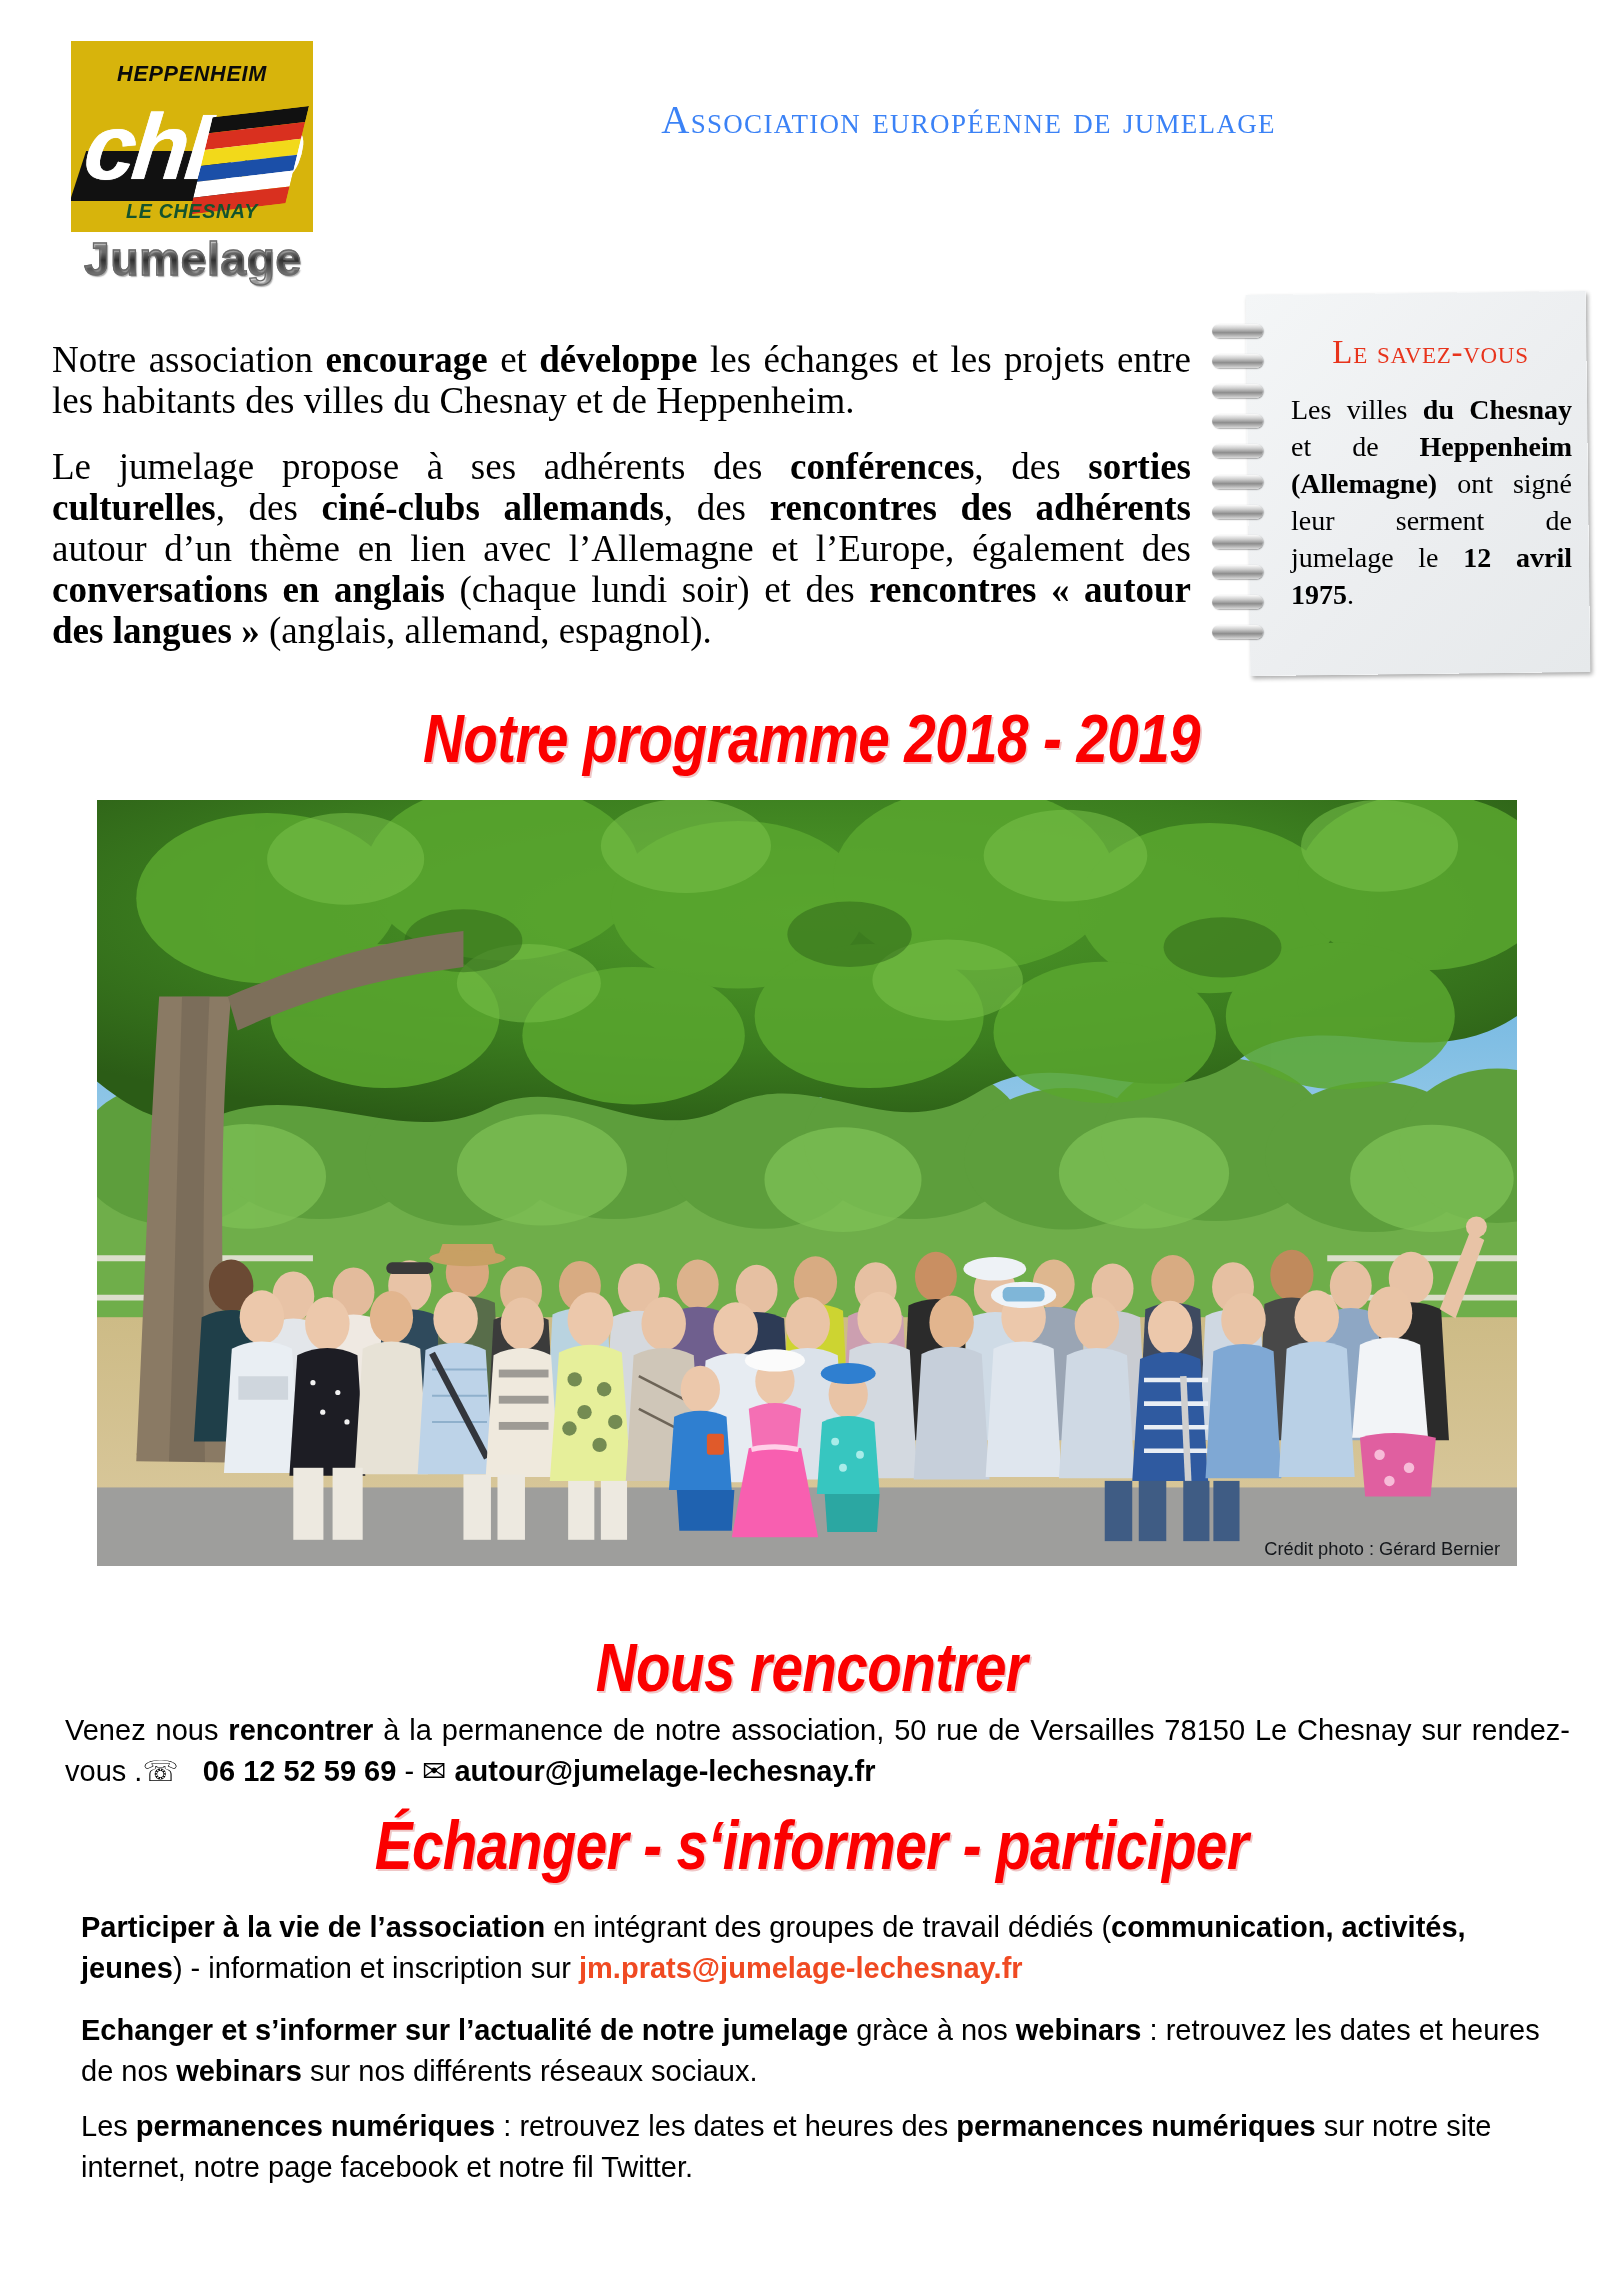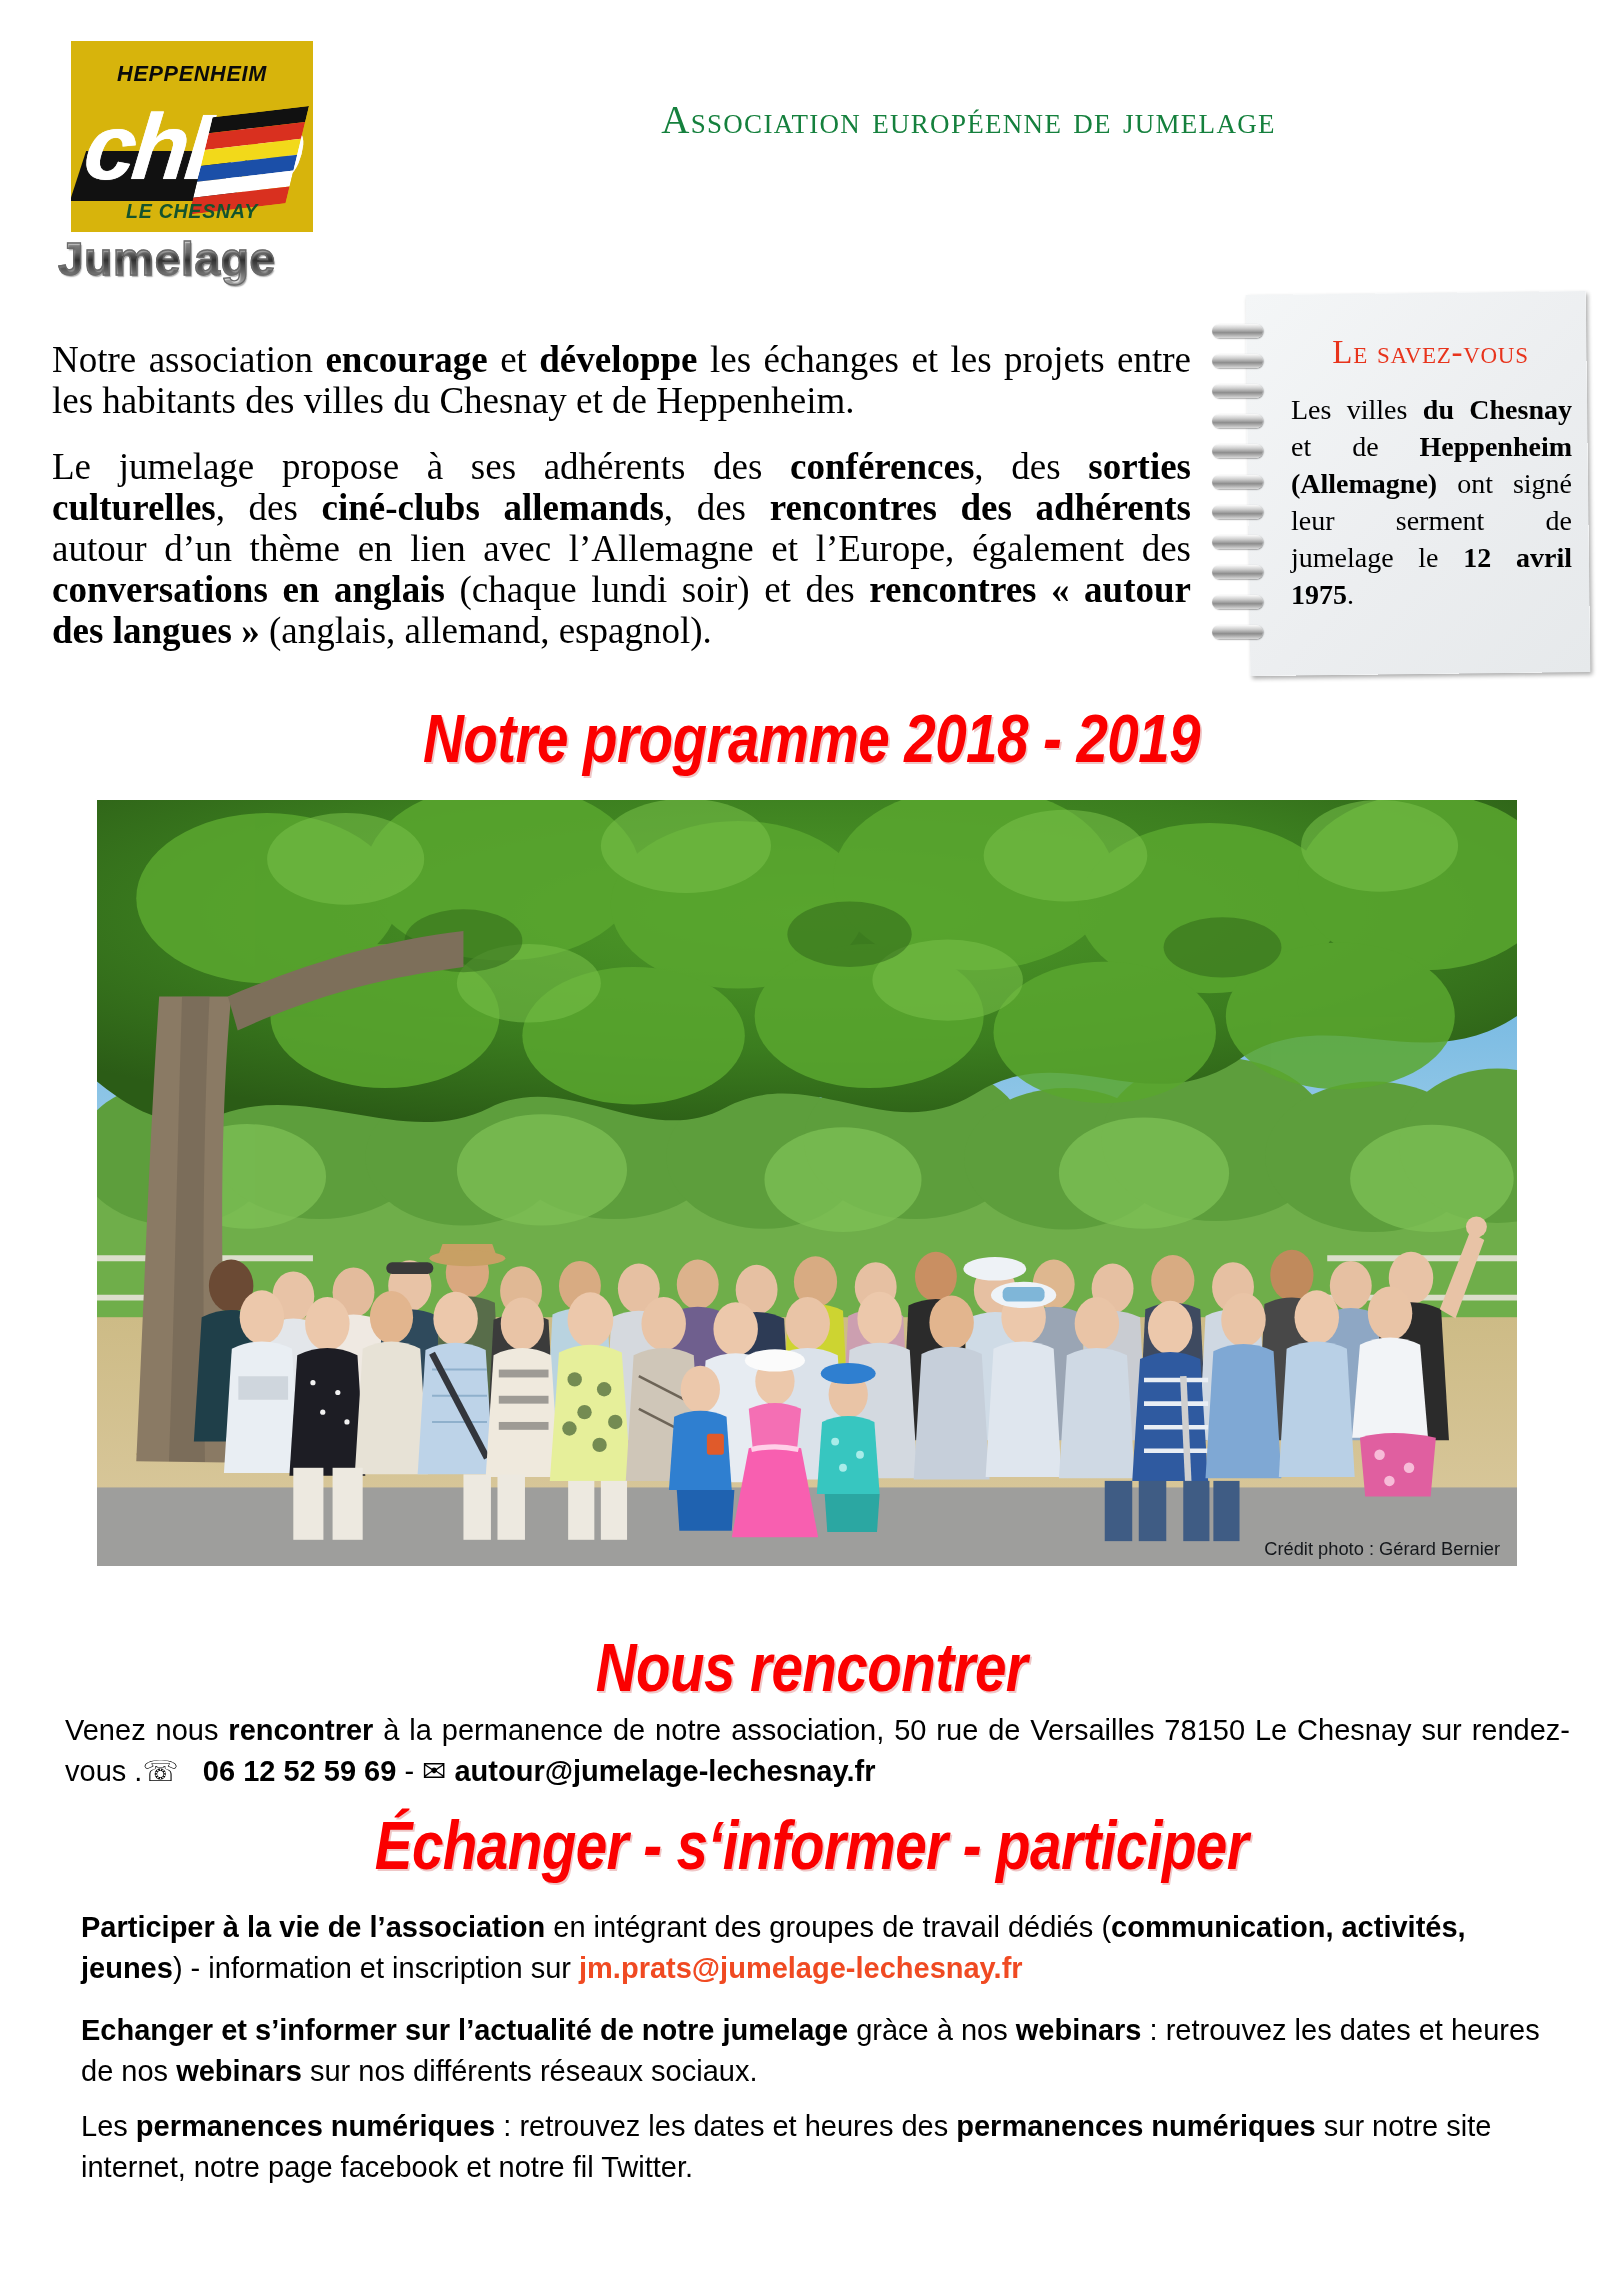--- a/index.html
+++ b/index.html
@@ -20,31 +20,31 @@
   .blackwedge{position:absolute;left:6.5px;top:73px;width:164px;height:50px;background:#111;
      transform:skewX(-18deg);}
   .chhp-text{position:absolute;left:14.4px;top:31px;width:216px;
      font-family:"Liberation Sans",sans-serif;font-weight:700;font-style:italic;
      font-size:93px;line-height:77px;color:#fff;letter-spacing:-3.9px;
      transform:skewX(-6deg);
      text-shadow:0 0 0.7px #fff;}
   .flags{position:absolute;right:3.9px;top:27.5px;width:93px;height:98px;overflow:hidden;
      transform:skewX(-20deg) rotate(-7deg);transform-origin:right top;}
   .flags div{height:16.6%;}
-  .logo-jum{position:absolute;left:0;top:191px;width:270px;text-align:left;
+  .logo-jum{position:absolute;left:0;top:191px;width:270px;text-align:center;
      font-family:"Liberation Sans",sans-serif;font-weight:700;font-size:46px;
      letter-spacing:0.7px;
      background:linear-gradient(180deg,#fdfdfd 0%,#9d9d9d 38%,#4b4b4b 52%,#8d8d8d 70%,#e8e8e8 92%);
      -webkit-background-clip:text;background-clip:text;color:transparent;
      -webkit-text-stroke:1.3px #6a6a6a;
      text-shadow:1.3px 2px 1.3px rgba(0,0,0,.35);}
 
   .assoc-title{position:absolute;left:458px;top:92px;width:1021px;text-align:center;
      font-family:"Liberation Serif",serif;font-variant:small-caps;
-     font-size:39px;letter-spacing:1.3px;color:#15803d;line-height:56px;}
+     font-size:39px;letter-spacing:1.3px;color:#3b82f6;line-height:56px;}
   .assoc-sub{position:absolute;left:458px;top:154px;width:1021px;text-align:center;
      font-family:"Liberation Serif",serif;font-variant:small-caps;
      font-size:39px;letter-spacing:1.3px;color:#000;line-height:56px;}
 
   
   .intro{position:absolute;left:52px;top:339px;width:1139px;
      font-family:"Liberation Serif",serif;font-size:37px;line-height:41px;
      color:#000;text-align:justify;}
   .intro p{margin:0 0 25px 0;}
   .intro b{font-weight:700;}

